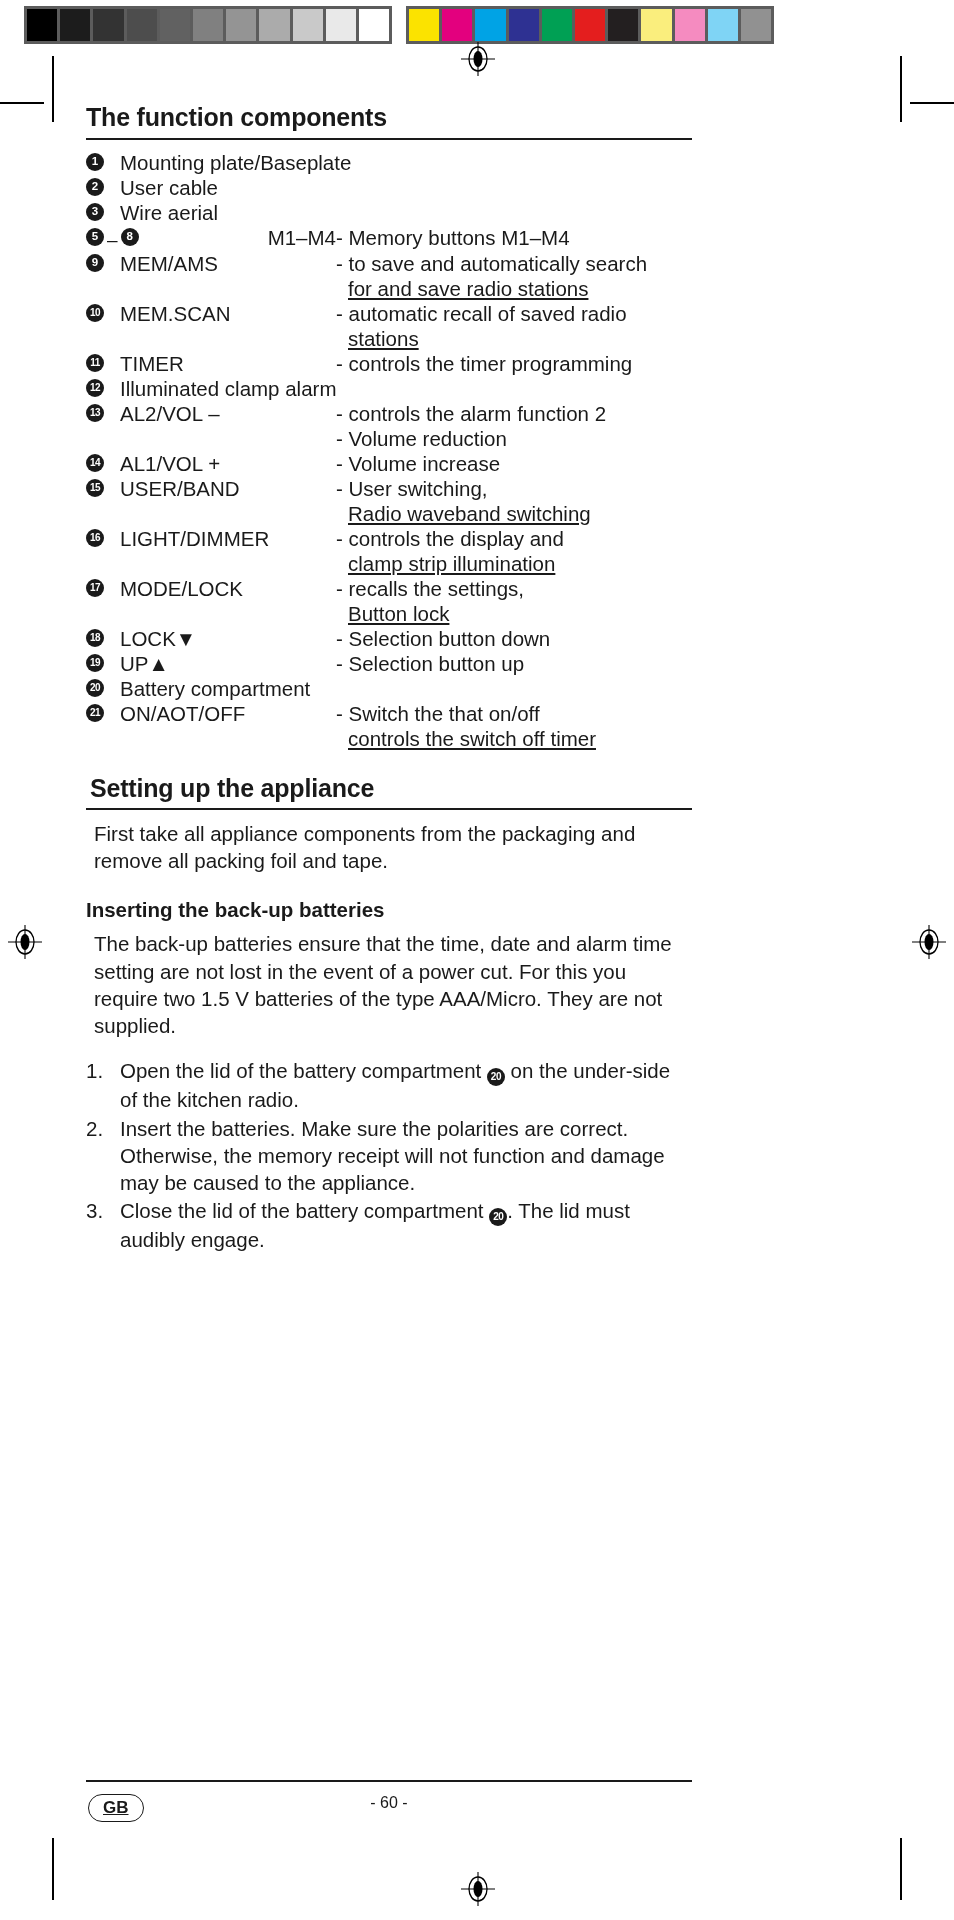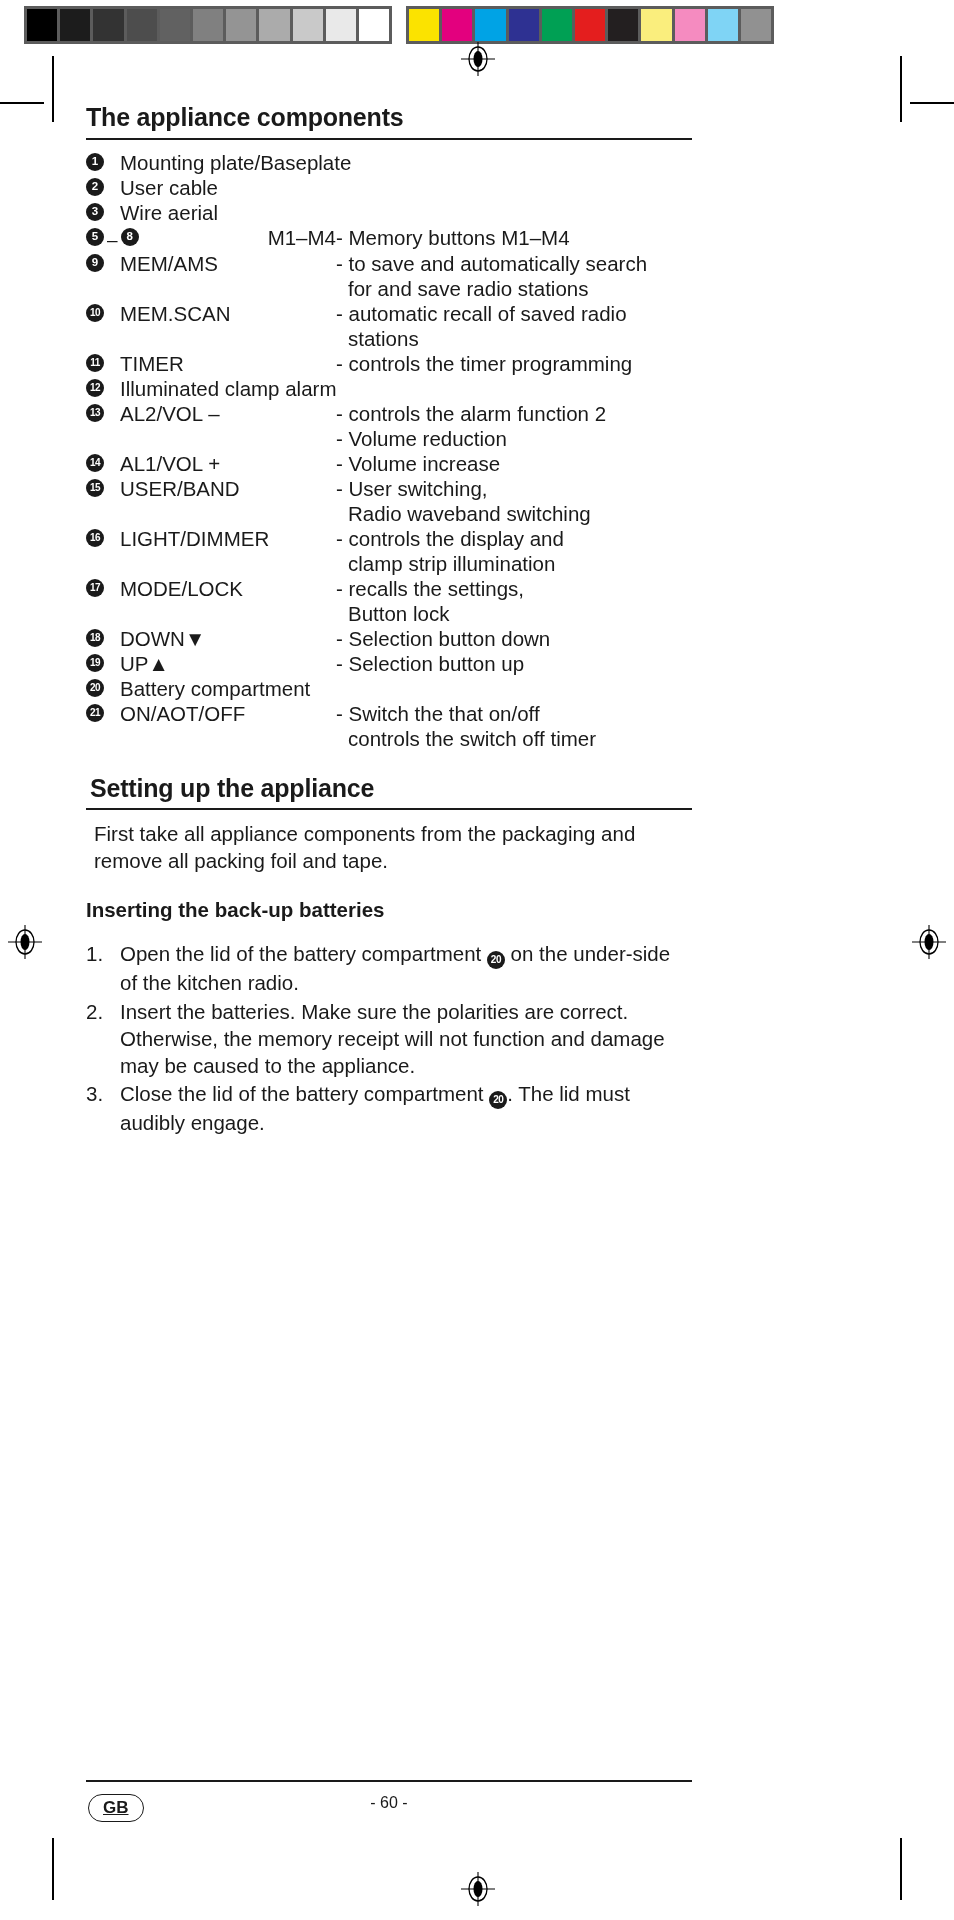--- a/index.html
+++ b/index.html
@@ -97,21 +97,21 @@
     width: 218px;
     padding-left: 2px;
   }
   .comp-label.wide { width: 184px; text-align: right; }
   .comp-label.full { width: auto; }
   .comp-desc {
     flex: 1 1 auto;
     white-space: pre-line;
   }
   .comp-desc .dashline { display: block; }
-  .comp-desc .contline { display: block; padding-left: 12px; }
+  .comp-desc .contline { display: block; padding-left: 12px; text-decoration: underline; }
 
   
   .badge {
     display: inline-flex;
     align-items: center;
     justify-content: center;
     background: #1a1a1a;
     color: #ffffff;
     border-radius: 50%;
     width: 18px;
@@ -275,21 +275,21 @@
 
 <div class="crop crop-v" style="left:52px;  top:56px;  height:66px;"></div>
 <div class="crop crop-v" style="left:900px; top:56px;  height:66px;"></div>
 <div class="crop crop-v" style="left:52px;  top:1838px; height:62px;"></div>
 <div class="crop crop-v" style="left:900px; top:1838px; height:62px;"></div>
 <div class="crop crop-h" style="left:0px;   top:102px; width:44px;"></div>
 <div class="crop crop-h" style="right:0px;  top:102px; width:44px;"></div>
 
 <div class="page">
 
-  <h1 class="section-title">The appliance components</h1>
+  <h1 class="section-title">The function components</h1>
   <hr class="rule">
 
   <div class="comp-list" id="comp-list">
       <div class="comp-row">
         <div class="comp-num-cell">
           <span class="badge">1</span>
         </div>
         <div class="comp-label full">Mounting plate/Baseplate</div>
       </div>
       <div class="comp-row">
@@ -372,21 +372,21 @@
         <div class="comp-num-cell">
           <span class="badge two">17</span>
         </div>
         <div class="comp-label">MODE/LOCK</div>
         <div class="comp-desc"><span class="dashline">- recalls the settings,</span><span class="contline">Button lock</span></div>
       </div>
       <div class="comp-row">
         <div class="comp-num-cell">
           <span class="badge two">18</span>
         </div>
-        <div class="comp-label">DOWN▼</div>
+        <div class="comp-label">LOCK▼</div>
         <div class="comp-desc"><span class="dashline">- Selection button down</span></div>
       </div>
       <div class="comp-row">
         <div class="comp-num-cell">
           <span class="badge two">19</span>
         </div>
         <div class="comp-label">UP▲</div>
         <div class="comp-desc"><span class="dashline">- Selection button up</span></div>
       </div>
       <div class="comp-row">
@@ -403,20 +403,21 @@
         <div class="comp-desc"><span class="dashline">- Switch the that on/off</span><span class="contline">controls the switch off timer</span></div>
       </div>
     </div>
 
   <h2 class="sub-title">Setting up the appliance</h2>
   <hr class="rule">
 
   <p class="body">First take all appliance components from the packaging and remove all packing foil and tape.</p>
 
   <h3 class="minor-title">Inserting the back-up batteries</h3>
+  <p class="body">The back-up batteries ensure that the time, date and alarm time setting are not lost in the event of a power cut. For this you require two 1.5 V batteries of the type  AAA/Micro. They are not supplied.</p>
 
   <ol class="steps" id="steps-list">
       <li>
         <span class="step-num">1.</span>
         <span class="step-text">Open the lid of the battery compartment <span class="inline-badge">20</span> on the under-side of the kitchen radio.</span>
       </li>
       <li>
         <span class="step-num">2.</span>
         <span class="step-text">Insert the batteries. Make sure the polarities are correct. Otherwise, the memory receipt will not function and damage may be caused to the appliance.</span>
       </li>

